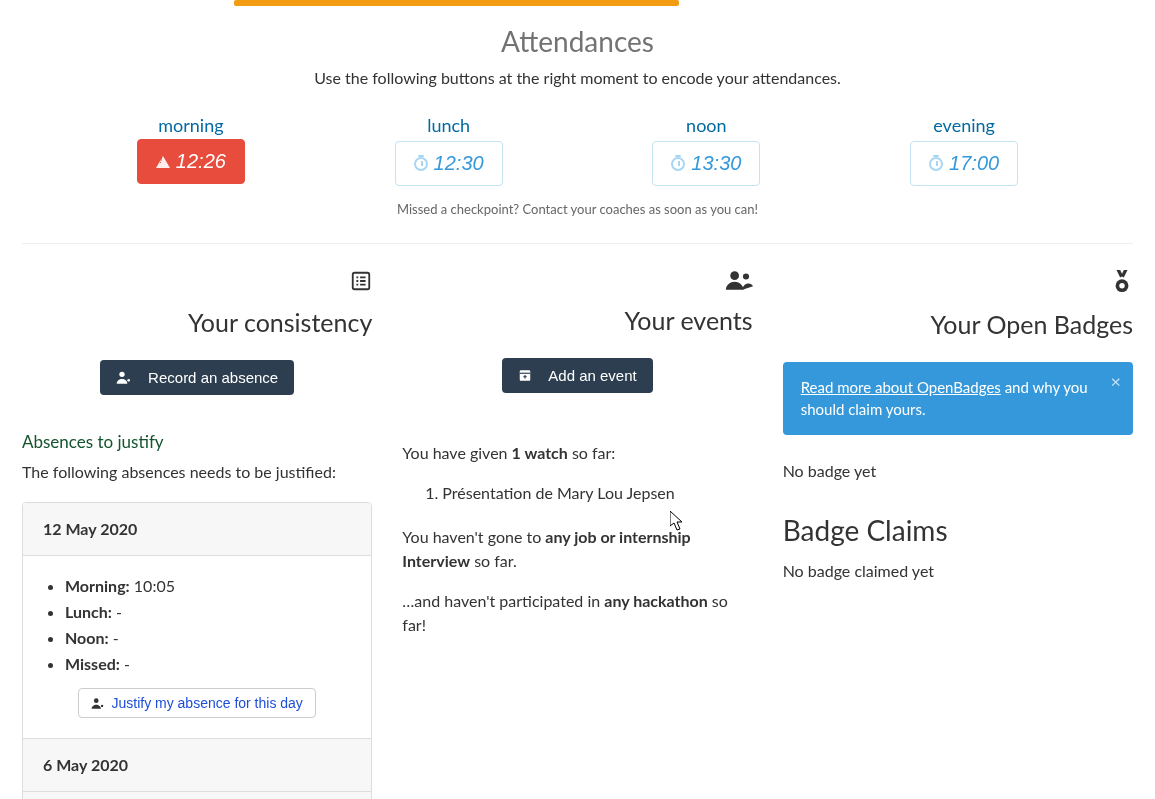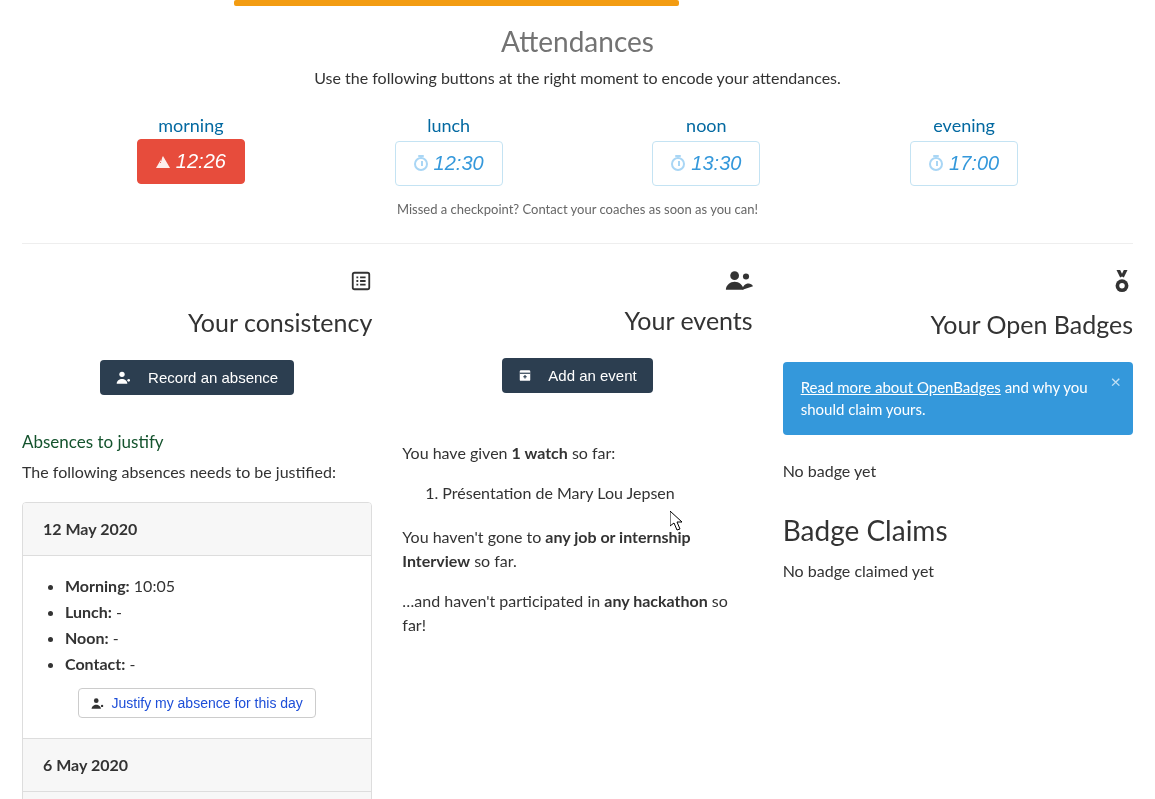--- a/index.html
+++ b/index.html
@@ -310,21 +310,21 @@
       <div class="section-sub">Absences to justify</div>
       <p class="section-desc">The following absences needs to be justified:</p>
 
       <div class="accordion">
         <div class="acc-header">12 May 2020</div>
         <div class="acc-body">
           <ul>
             <li><b>Morning:</b> <span>10:05</span></li>
             <li><b>Lunch:</b> <span>-</span></li>
             <li><b>Noon:</b> <span>-</span></li>
-            <li><b>Contact:</b> <span>-</span></li>
+            <li><b>Missed:</b> <span>-</span></li>
           </ul>
           <div class="center">
             <button class="btn-outline">
               <svg class="ico" width="14" height="12" viewBox="0 0 24 20" fill="#333">
                   <circle cx="9" cy="6" r="4"></circle>
                   <path d="M1 20c0-4 4-7 8-7s8 3 8 7"></path>
                   <circle cx="19" cy="15" r="2"></circle>
                 </svg>
               <span>Justify my absence for this day</span>
             </button>

